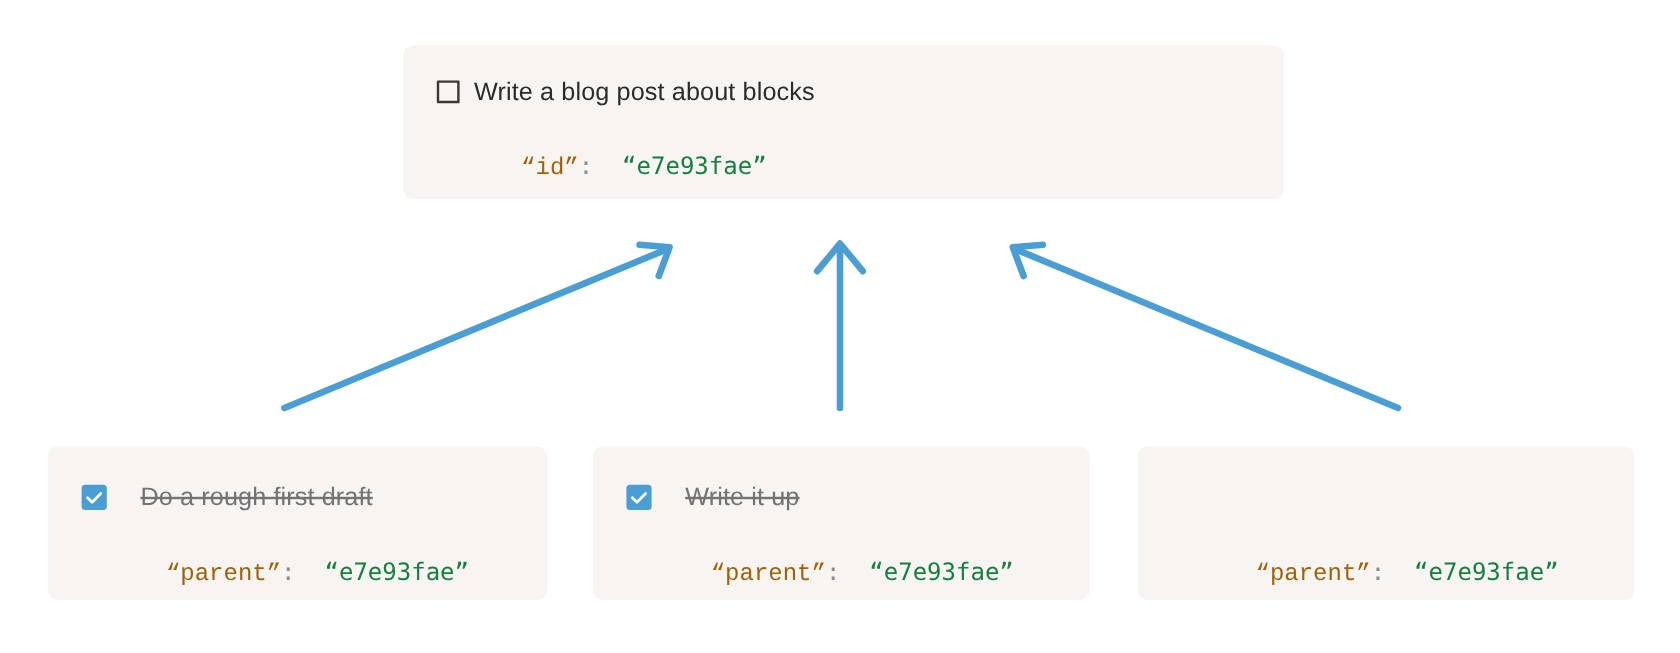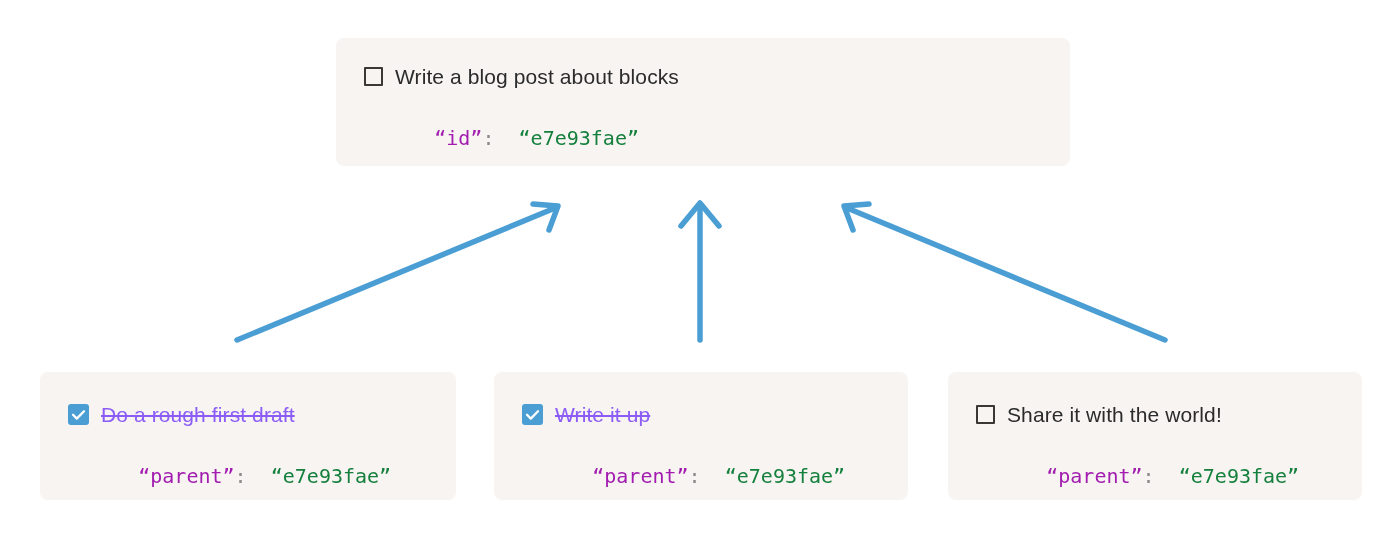--- a/index.html
+++ b/index.html
@@ -105,43 +105,45 @@
   }
 
   .todo-label {
     font-size: 21px;
     color: #2b2b2b;
     line-height: 1;
     white-space: nowrap;
     letter-spacing: 0.1px;
   }
   .todo-label.done {
-    color: #8b5cf6;
+    color: #737373;
     text-decoration: line-through;
     text-decoration-thickness: 1.5px;
+    margin-left: 16px;
   }
 
   
   .json-line {
     position: absolute;
     left: 26px;
     top: 70px;
     font-family: "DejaVu Sans Mono", monospace;
     font-size: 20px;
     line-height: 1;
     white-space: pre;
   }
   .card-child-1 .json-line,
   .card-child-2 .json-line,
   .card-child-3 .json-line {
     left: 26px;
     top: 74px;
   }
   .json-key {
-    color: #a21caf;
+    color: #a16207;
+    font-family: Liberation Mono, monospace;
   }
   .json-colon {
     color: #8c8c8c;
   }
   .json-val {
     color: #15803d;
   }
 
   
   #arrows {
@@ -208,22 +210,18 @@
         </svg>
       </span>
       <span class="todo-label done">Write it up</span>
     </div>
     <div class="json-line">
       <span class="json-key">“parent”</span><span class="json-colon">:</span>  <span class="json-val">“e7e93fae”</span>
     </div>
   </div>
 
   <div class="card card-child-3">
-    <div class="todo-row">
-      <span class="checkbox-empty"></span>
-      <span class="todo-label">Share it with the world!</span>
-    </div>
     <div class="json-line">
       <span class="json-key">“parent”</span><span class="json-colon">:</span>  <span class="json-val">“e7e93fae”</span>
     </div>
   </div>
 
 </div>
 
 </body></html>

